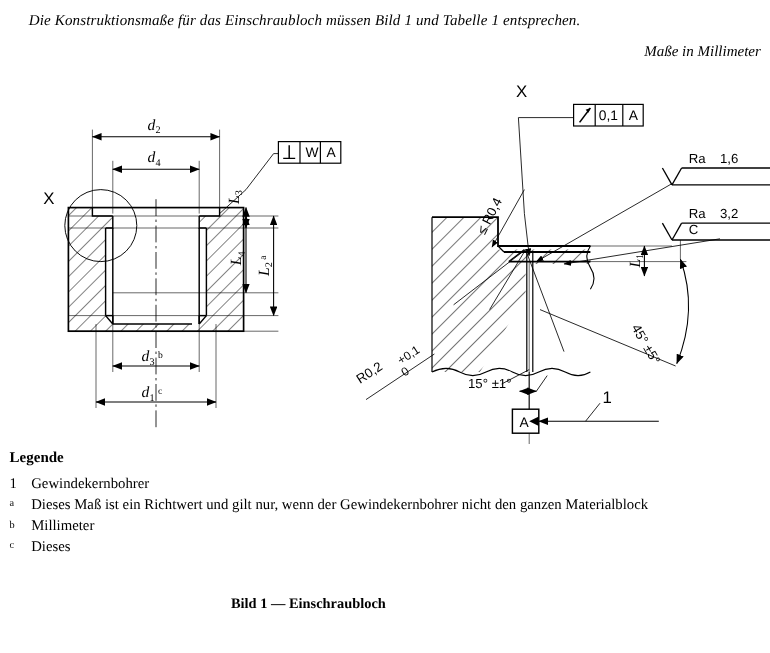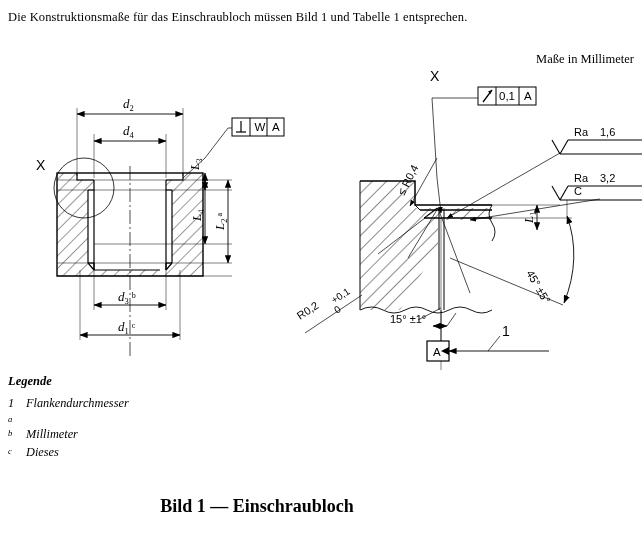--- a/index.html
+++ b/index.html
@@ -12,47 +12,48 @@
     height: 544px;
     position: relative;
     font-family: "Liberation Serif", "DejaVu Serif", serif;
     color: #000000;
     overflow: hidden;
   }
   .page { position: relative; width: 642px; height: 544px; }
 
   .intro-text {
     position: absolute;
-    left: 8px; top: 10px;
+    left: 24px; top: 10px;
     font-size: 12.5px;
     white-space: nowrap;
     letter-spacing: 0.01em;
+    font-style: italic;
   }
   .units-text {
     position: absolute;
-    right: 8px; top: 52px;
+    right: 8px; top: 36px;
     font-size: 12.5px;
     white-space: nowrap;
+    font-style: italic;
   }
 
   .drawing-area {
     position: absolute;
     left: 0; top: 58px;
     width: 642px; height: 312px;
   }
   .drawing-area svg { display: block; }
 
   
   .legend {
     position: absolute;
     left: 8px; top: 374px;
     width: 626px;
     font-size: 12.3px;
     line-height: 1.26;
-    font-style: italic;
   }
   .legend-title {
     font-weight: bold;
     font-size: 12.5px;
     margin-bottom: 6px;
   }
   .legend-row {
     display: flex;
     align-items: flex-start;
     margin-bottom: 2px;
@@ -68,21 +69,21 @@
   }
   .legend-val { flex: 1 1 auto; }
   .legend-val .cont { display: block; padding-left: 10px; }
 
   .caption {
     position: absolute;
     left: 0; top: 496px;
     width: 514px;
     text-align: center;
     font-weight: bold;
-    font-size: 18px;
+    font-size: 12px;
   }
 
   
   text {
     font-family: "Liberation Sans", "DejaVu Sans", sans-serif;
     fill: #000;
   }
   .dimlabel { font-family: "Liberation Serif", serif; font-style: italic; font-size: 13px; }
   .dimsub  { font-family: "Liberation Serif", serif; font-style: normal; font-size: 8.5px; }
   .dimsup  { font-family: "Liberation Serif", serif; font-style: normal; font-size: 8px; }
@@ -337,26 +338,27 @@
         </g>
       </g>
     </svg>
   </div>
 
   <div class="legend">
     <div class="legend-title">Legende</div>
 
     <div class="legend-row">
       <div class="legend-key">1</div>
-      <div class="legend-val">Flankendurchmesser</div>
+      <div class="legend-val">Gewindekernbohrer</div>
     </div>
 
     <div class="legend-row">
       <div class="legend-key sup">a</div>
       <div class="legend-val">
+        <span>Dieses Maß ist ein Richtwert und gilt nur, wenn der Gewindekernbohrer nicht den ganzen Materialblock</span>
       </div>
     </div>
 
     <div class="legend-row">
       <div class="legend-key sup">b</div>
       <div class="legend-val">Millimeter</div>
     </div>
 
     <div class="legend-row">
       <div class="legend-key sup">c</div>

